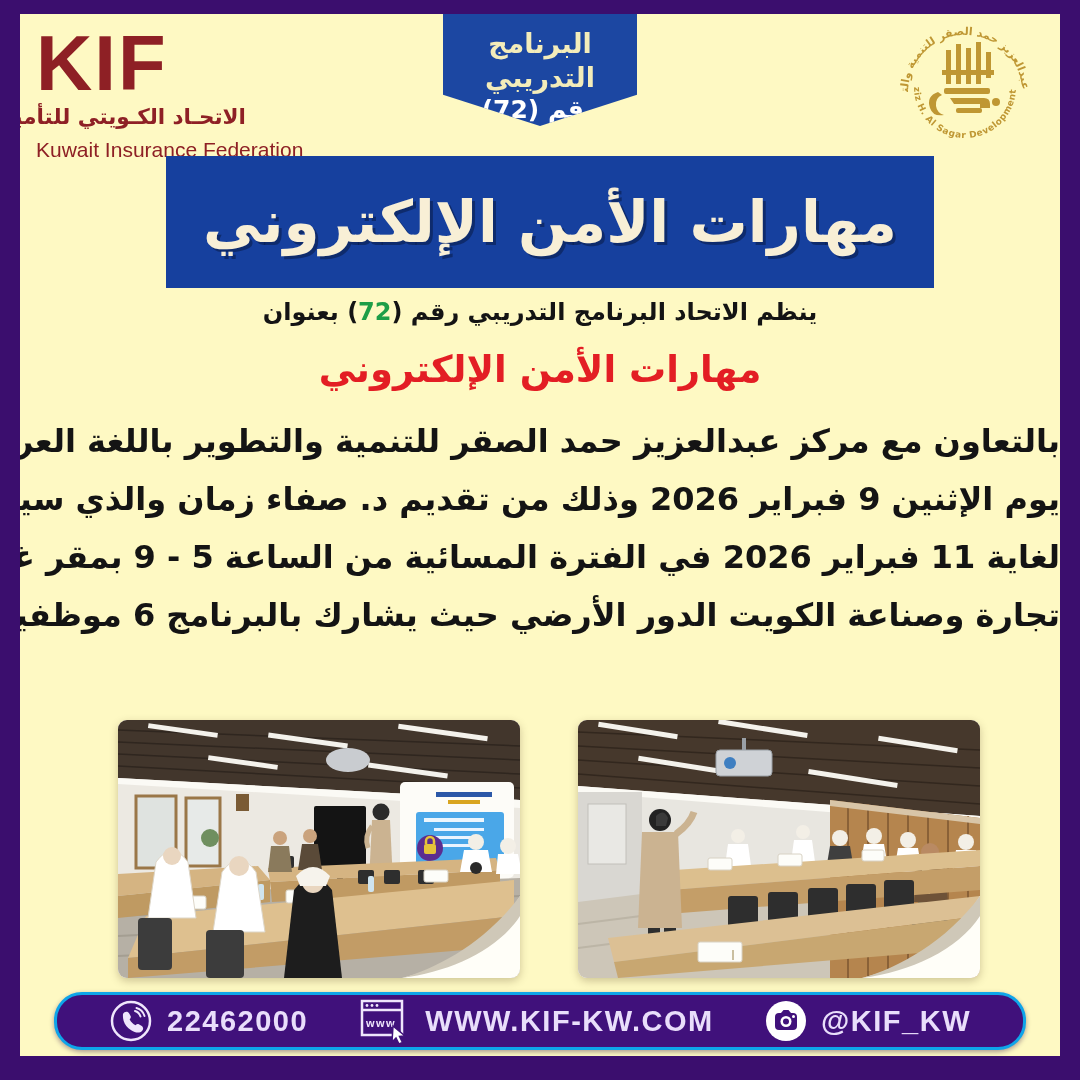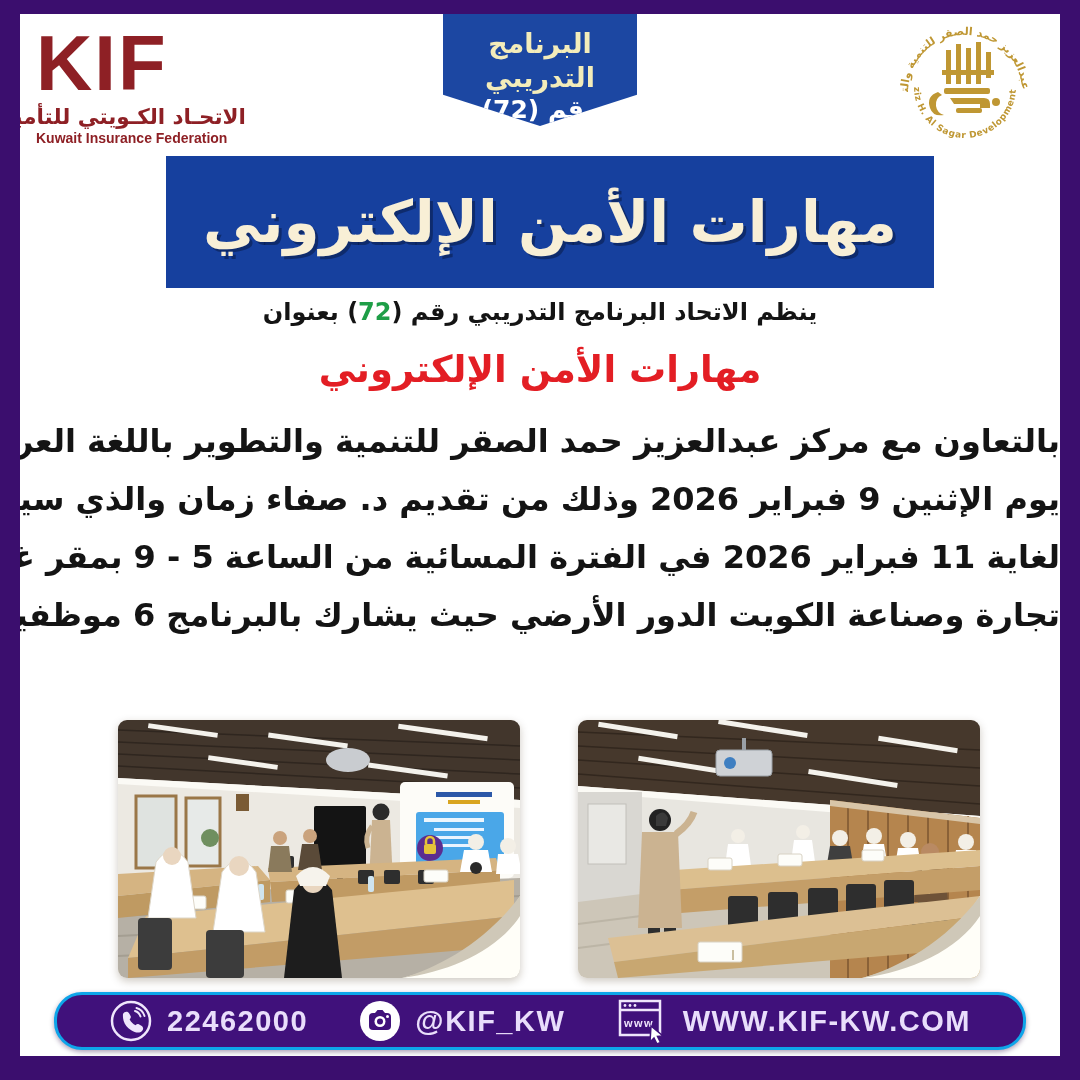--- a/index.html
+++ b/index.html
@@ -7,32 +7,32 @@
   *{box-sizing:border-box;}
   .poster{
     width:1080px;height:1080px;
     background:#3b0e6e;
     padding:14px 20px 24px 20px;
     position:relative;
     font-family:"DejaVu Sans",sans-serif;
   }
   .inner{
     width:100%;height:100%;
-    background:#ffffff;
+    background:#fef9c3;
     position:relative;
     overflow:hidden;
   }
   
   .kif-logo{position:absolute;left:16px;top:10px;width:210px;color:#8e2025;}
   .kif-acronym{
     font-family:"Liberation Sans",sans-serif;
     font-size:78px;font-weight:bold;letter-spacing:2px;line-height:1;
   }
   .kif-ar{font-size:21.5px;font-weight:bold;direction:rtl;text-align:left;margin-top:2px;white-space:nowrap;}
-  .kif-en{font-family:"Liberation Sans",sans-serif;font-size:14px;font-weight:bold;margin-top:1px;white-space:nowrap;}
+  .kif-en{font-family:"Liberation Sans",sans-serif;font-size:21px;font-weight:normal;margin-top:9px;white-space:nowrap;}
   .ribbon{
     position:absolute;left:50%;top:0;transform:translateX(-50%);
     width:194px;height:112px;background:#1c47a2;
     clip-path:polygon(0 0,100% 0,100% 72%,50% 100%,0 72%);
     text-align:center;padding-top:13px;
   }
   .ribbon-l1{font-size:27px;font-weight:bold;color:#f3ecba;direction:rtl;line-height:1.25;}
   .ribbon-l2{font-size:25px;font-weight:bold;color:#ffffff;direction:rtl;line-height:1.2;}
   .gold-logo{position:absolute;right:16px;top:-6px;width:158px;height:158px;}
   
@@ -363,38 +363,38 @@
     <div class="footer">
       <div class="fitem">
         <svg width="44" height="44" viewBox="0 0 44 44">
           <circle cx="22" cy="22" r="19" fill="none" stroke="#efe6fc" stroke-width="2.5"></circle>
           <path d="M14 15 c1.5 -3 5 -3 6.2 -.6 l1.4 2.6 c.6 1.2 .1 2.4 -1 3.2 c1.3 2.7 3.4 4.8 6 6.1 c.9 -1.1 2.1 -1.6 3.2 -1 l2.6 1.4 c2.4 1.3 2.4 4.7 -.6 6.2 c-2.4 1.2 -5.6 1 -9.6 -1.6 c-4 -2.6 -6.5 -5.5 -7.6 -9.6 c-.8 -2.8 -.7 -5 -.6 -6.7 z" fill="#efe6fc"></path>
           <path d="M26 12 q4 1 5.5 5.5 M27.5 9 q6 1.5 8 8" stroke="#efe6fc" stroke-width="2" fill="none" stroke-linecap="round"></path>
         </svg>
         <span>22462000</span>
       </div>
       <div class="fitem">
-        <svg width="42" height="42" viewBox="0 0 42 42">
-          <circle cx="21" cy="21" r="20" fill="#ffffff"></circle>
-          <rect x="10" y="13" width="22" height="17" rx="4" fill="#40117b"></rect>
-          <path d="M16 13 l2.5 -3 h5 l2.5 3 z" fill="#40117b"></path>
-          <circle cx="21" cy="21.5" r="5.5" fill="#ffffff"></circle>
-          <circle cx="21" cy="21.5" r="3" fill="#40117b"></circle>
-          <circle cx="28.5" cy="16.5" r="1.5" fill="#ffffff"></circle>
-        </svg>
-        <span>@KIF_KW</span>
-      </div>
-      <div class="fitem">
         <svg width="52" height="46" viewBox="0 0 52 46">
           <rect x="3" y="3" width="40" height="34" fill="none" stroke="#efe6fc" stroke-width="2.5"></rect>
           <line x1="3" y1="12" x2="43" y2="12" stroke="#efe6fc" stroke-width="2.5"></line>
           <circle cx="8" cy="7.5" r="1.4" fill="#efe6fc"></circle>
             <circle cx="13" cy="7.5" r="1.4" fill="#efe6fc"></circle>
             <circle cx="18" cy="7.5" r="1.4" fill="#efe6fc"></circle>
           <text x="22" y="29" text-anchor="middle" font-size="11" font-weight="bold" fill="#efe6fc" font-family="Liberation Sans, sans-serif">www</text>
           <path d="M34 28 l12 10 -5.5 .5 3 6 -3.5 1.5 -3 -6 -4 4 z" fill="#ffffff" stroke="#40117b" stroke-width="1.5"></path>
         </svg>
         <span>WWW.KIF-KW.COM</span>
       </div>
+      <div class="fitem">
+        <svg width="42" height="42" viewBox="0 0 42 42">
+          <circle cx="21" cy="21" r="20" fill="#ffffff"></circle>
+          <rect x="10" y="13" width="22" height="17" rx="4" fill="#40117b"></rect>
+          <path d="M16 13 l2.5 -3 h5 l2.5 3 z" fill="#40117b"></path>
+          <circle cx="21" cy="21.5" r="5.5" fill="#ffffff"></circle>
+          <circle cx="21" cy="21.5" r="3" fill="#40117b"></circle>
+          <circle cx="28.5" cy="16.5" r="1.5" fill="#ffffff"></circle>
+        </svg>
+        <span>@KIF_KW</span>
+      </div>
     </div>
 
   </div>
 </div>
 
 </body></html>

